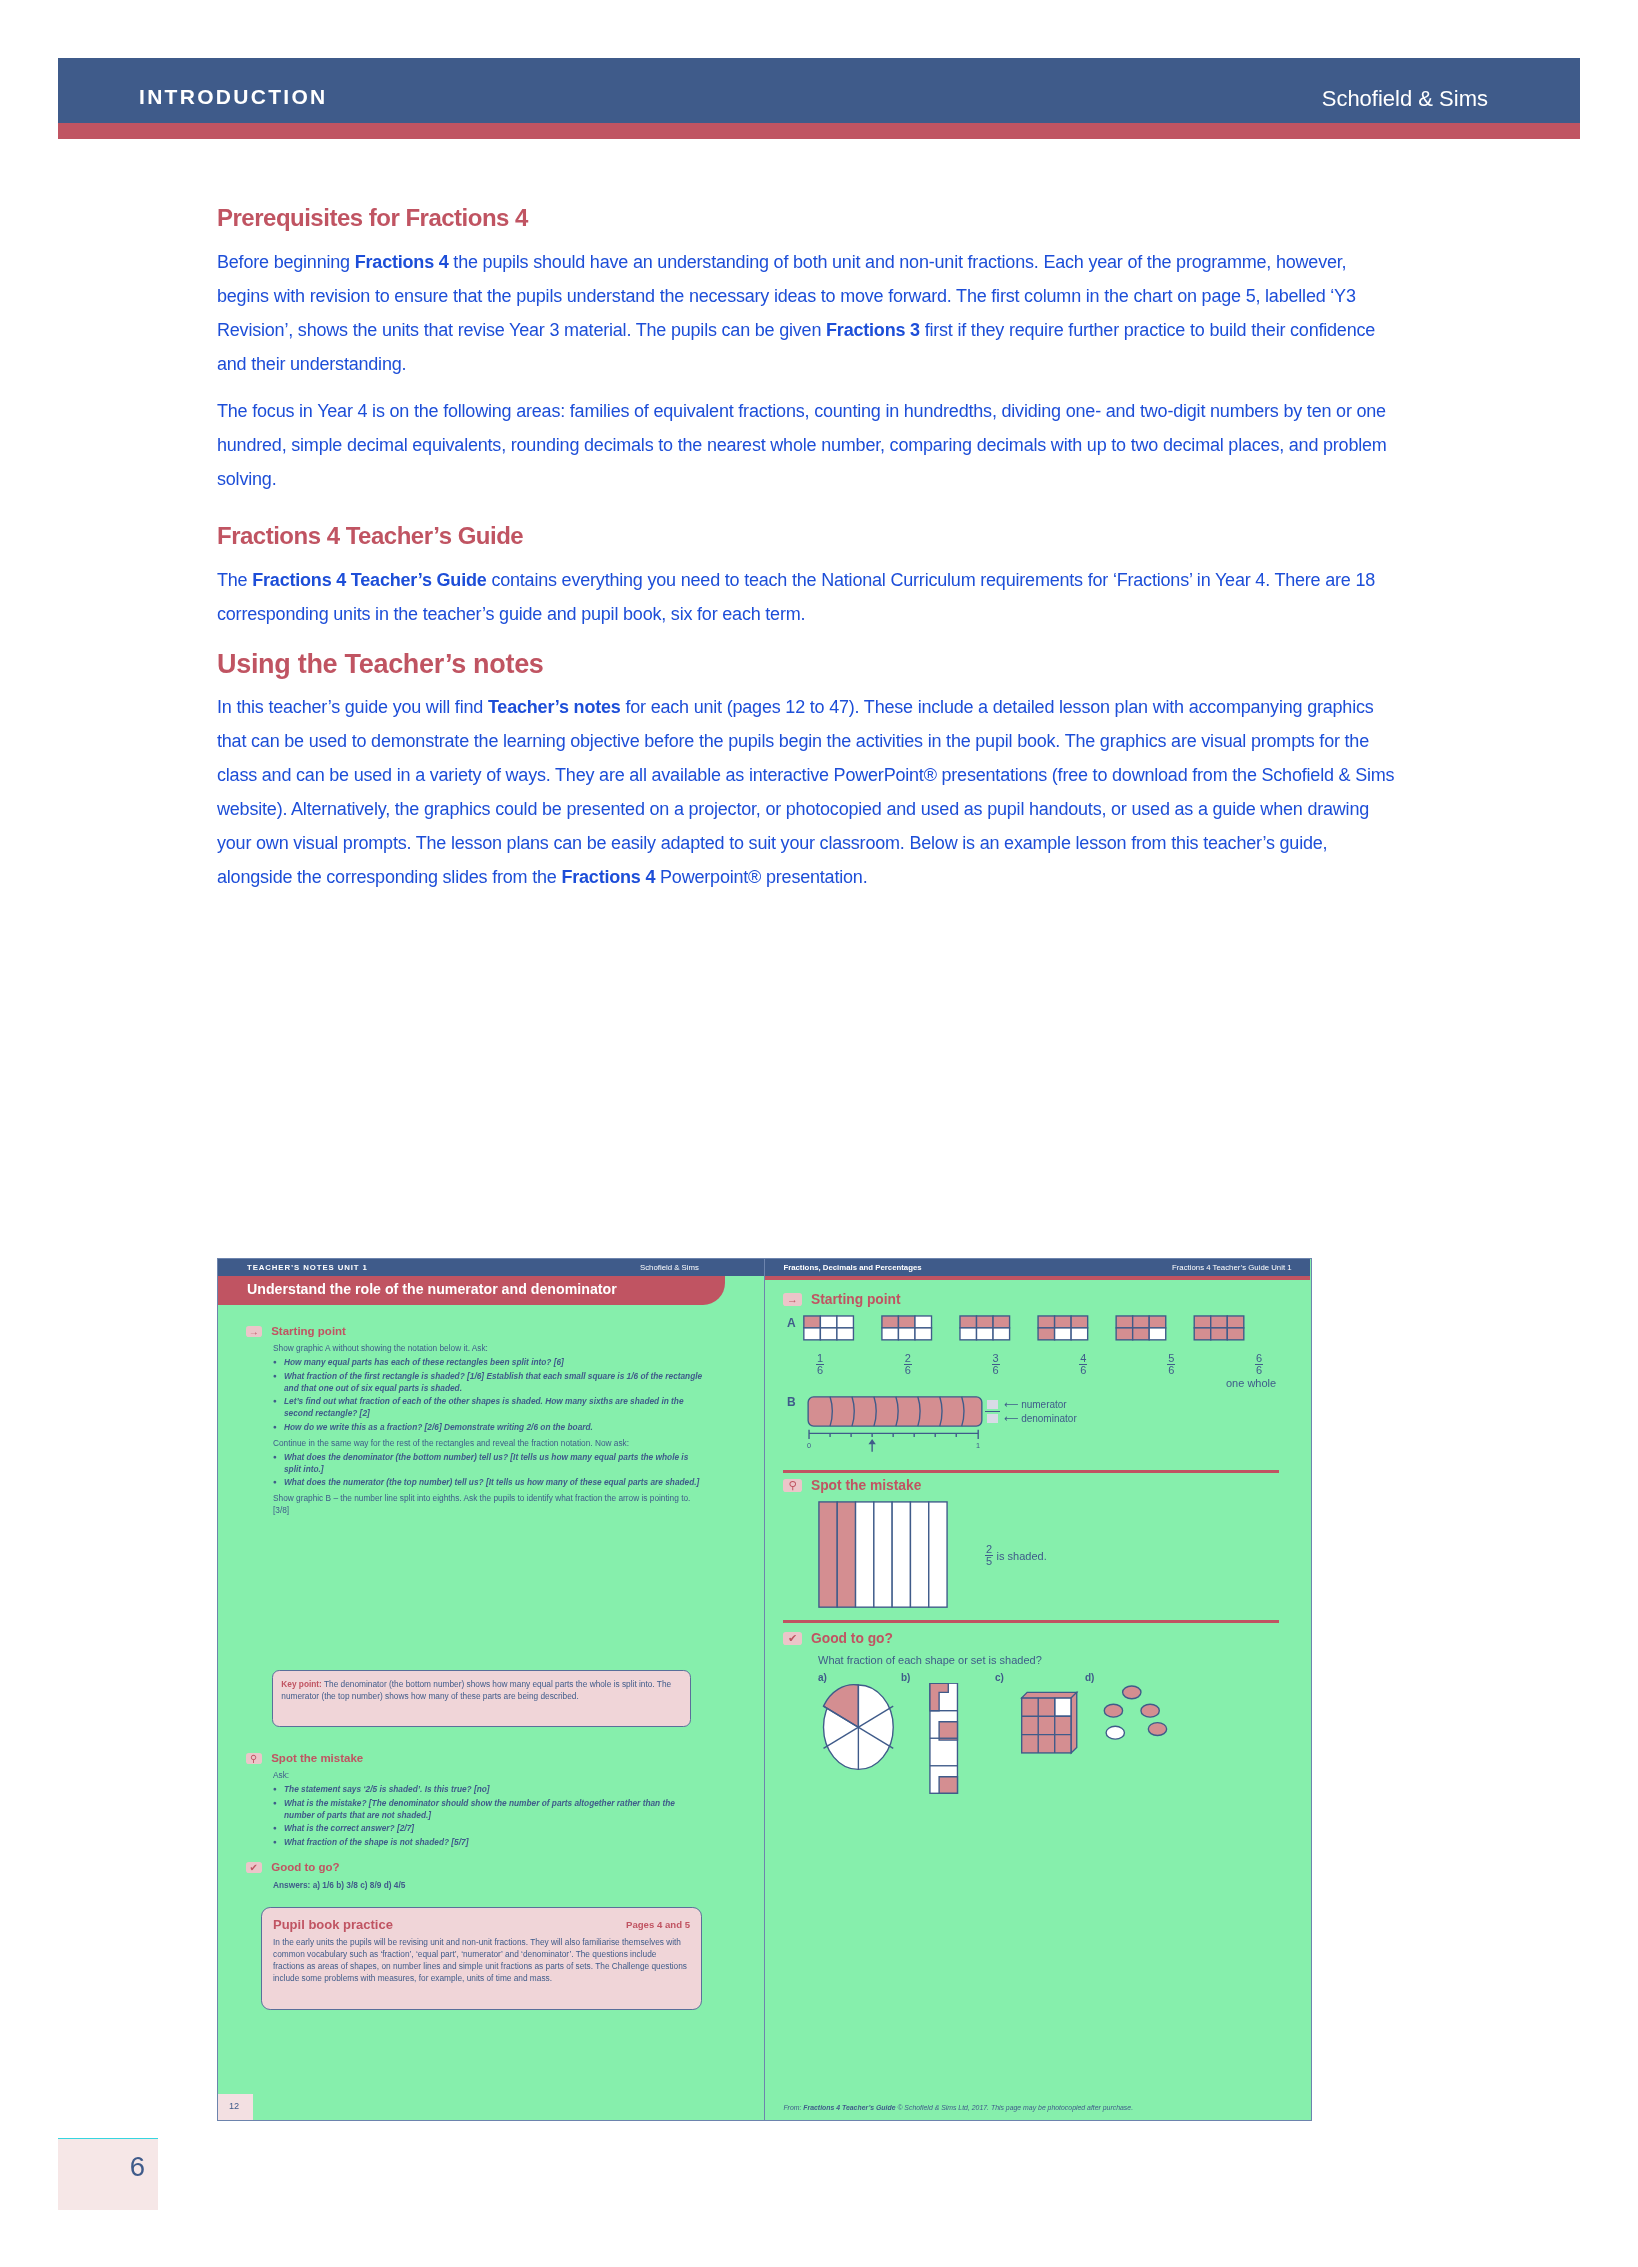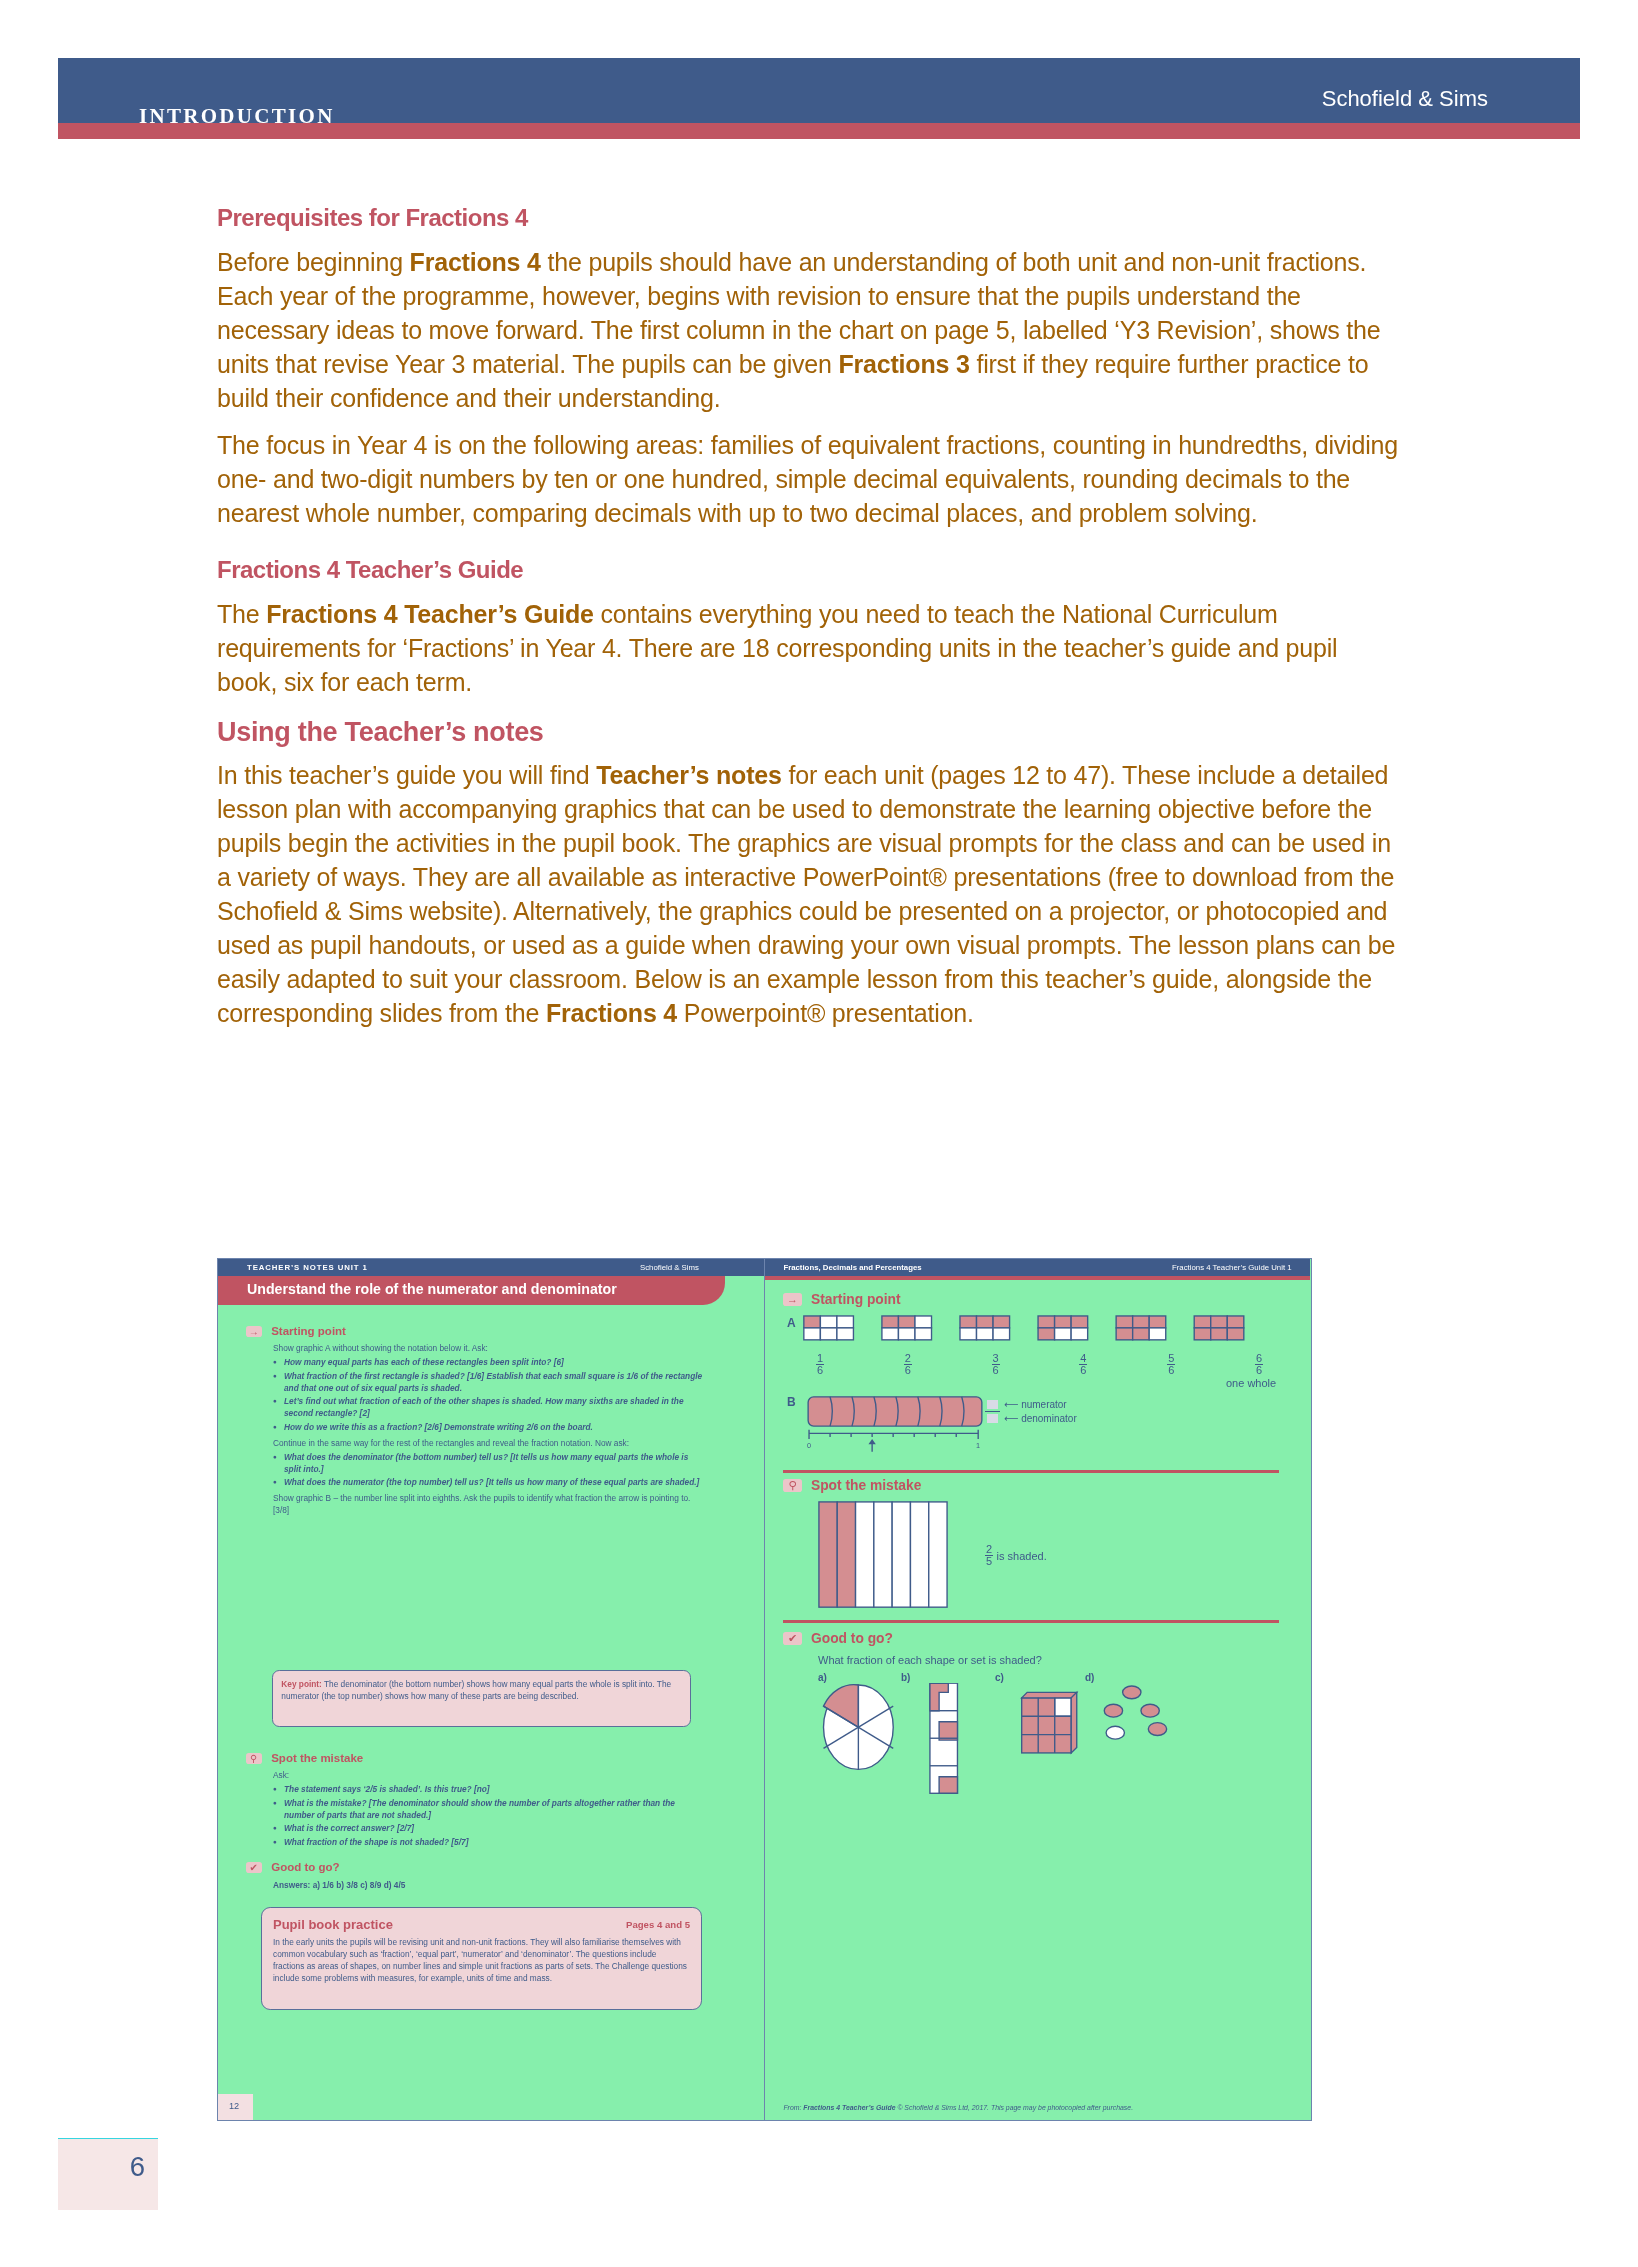--- a/index.html
+++ b/index.html
@@ -1,27 +1,27 @@
 <!DOCTYPE html>
 <html style="font-size:14.7px"><head>
 <meta charset="utf-8">
 <style>
   * { box-sizing: border-box; margin: 0; padding: 0; }
   html, body { width: 1638px; height: 2267px; background: #ffffff; overflow: hidden; }
   body { position: relative; font-family: "Liberation Sans", "DejaVu Sans", sans-serif; color: #3f5b8a; }
 
   .topbar { position: absolute; left: 58px; top: 58px; width: 1522px; height: 65px; background: #3f5b8a; }
   .topbar-red { position: absolute; left: 58px; top: 123px; width: 1522px; height: 15.6px; background: #c05462; }
-  .topbar .section { position: absolute; left: 81px; top: 46px; color: #fff; font-size: 21px; font-weight: bold; letter-spacing: 2.3px; font-family: Liberation Serif, serif; }
+  .topbar .section { position: absolute; left: 81px; top: 27px; color: #fff; font-size: 21px; font-weight: bold; letter-spacing: 2.3px; }
   .topbar .brand { position: absolute; right: 92px; top: 27.5px; color: #fff; font-size: 22px; }
 
   .content { position: absolute; left: 217px; top: 204px; width: 1185px; }
   h1.sec { color: #c05462; font-size: 24px; font-weight: bold; letter-spacing: -0.5px; margin-bottom: 13px; }
   h2.sub { color: #c05462; font-size: 27px; font-weight: bold; margin-bottom: 9.2px; letter-spacing: -0.3px; }
-  p.body { font-size: 25px; line-height: 34px; color: #a16207; margin-bottom: 13px; letter-spacing: -0.2px; }
+  p.body { font-size: 18px; line-height: 34px; color: #1d4ed8; margin-bottom: 13px; letter-spacing: -0.2px; }
   p.body b { font-weight: bold; }
 
   
   .spread { position: absolute; left: 217px; top: 1258px; width: 1095px; height: 863px; border: 1.8px solid #6d84ad; background: #86efac; overflow: hidden; }
   .pg { position: absolute; top: 0; height: 100%; }
   .pg-left { left: 0; width: 547px; border-right: 1.8px solid #6d84ad; }
   .pg-right { left: 547px; width: 545px; }
   .mini-head { position: absolute; left: 0; top: 0; width: 100%; height: 16.5px; background: #3f5b8a; color: #fff; font-size: 7.8px; }
   .mini-head span { position: absolute; top: 3.7px; }
   .left-title { position: absolute; left: 0; top: 16.5px; width: 507px; height: 29px; background: #c05462; color: #fff; font-size: 14.2px; font-weight: bold; padding: 5.5px 0 0 29px; border-bottom-right-radius: 22px; }

